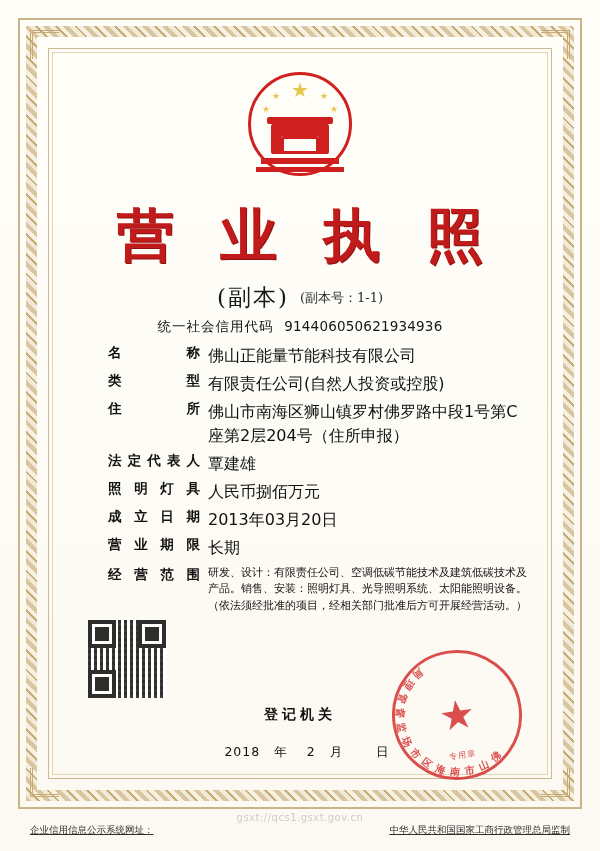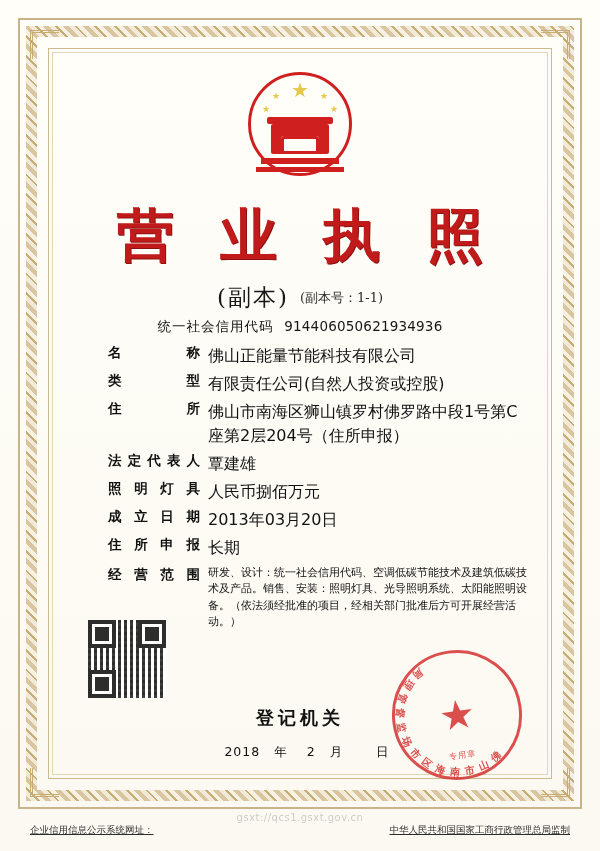--- a/index.html
+++ b/index.html
@@ -285,21 +285,21 @@
     font-size: 8px;
     letter-spacing: 1px;
   }
 
   
   .registry {
     position: absolute;
     left: 0; right: 0;
     top: 706px;
     text-align: center;
-    font-size: 18px;
+    font-size: 14px;
     font-weight: bold;
     letter-spacing: 4px;
     color: #111;
   }
   .date-line {
     position: absolute;
     left: 0; right: 0;
     top: 744px;
     text-align: center;
     font-size: 12.5px;
@@ -394,26 +394,26 @@
     </div>
     <div class="field">
       <div class="k">照明灯具</div>
       <div class="v">人民币捌佰万元</div>
     </div>
     <div class="field">
       <div class="k">成立日期</div>
       <div class="v">2013年03月20日</div>
     </div>
     <div class="field">
-      <div class="k">住所申报</div>
+      <div class="k">营业期限</div>
       <div class="v">长期</div>
     </div>
     <div class="field scope">
       <div class="k">经营范围</div>
-      <div class="v">研发、设计：统一社会信用代码、空调低碳节能技术及建筑低碳技术及产品。销售、安装：照明灯具、光导照明系统、太阳能照明设备。（依法须经批准的项目，经相关部门批准后方可开展经营活动。）</div>
+      <div class="v">研发、设计：有限责任公司、空调低碳节能技术及建筑低碳技术及产品。销售、安装：照明灯具、光导照明系统、太阳能照明设备。（依法须经批准的项目，经相关部门批准后方可开展经营活动。）</div>
     </div>
   </div>
 
   <div class="qr">
     <div class="fp a">
         <i></i>
       </div>
     <div class="fp b">
         <i></i>
       </div>

